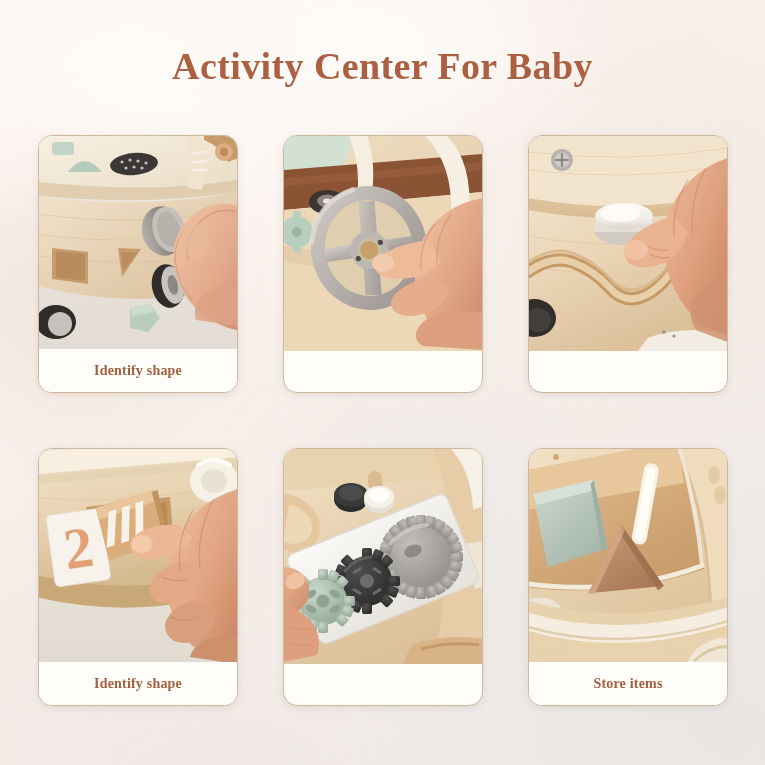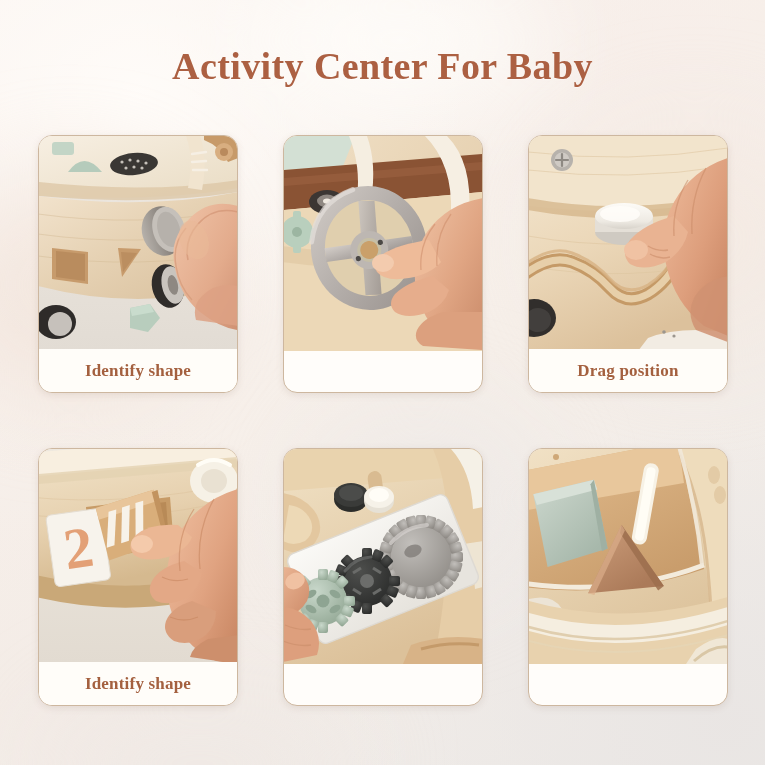--- a/index.html
+++ b/index.html
@@ -94,21 +94,21 @@
     width: 100%;
     height: 43px;
     background: #fffdf9;
     display: flex;
     align-items: center;
     justify-content: center;
   }
   .caption span {
     font-family: "Liberation Serif", serif;
     font-weight: bold;
-    font-size: 17px;
+    font-size: 14px;
     color: #a4603f;
     letter-spacing: 0.2px;
   }
 </style>
 </head>
 <body>
 
 <div class="poster">
 
   <div class="bg-blob blob-a"></div>
@@ -367,23 +367,20 @@
           <ellipse cx="108" cy="114" rx="12" ry="10" fill="#f0c2a3"></ellipse>
 
           <g stroke="#c98a67" stroke-width="1.4" fill="none" opacity="0.55">
             <path d="M160 44 Q144 70 146 100"></path>
             <path d="M178 32 Q162 62 164 98"></path>
             <path d="M120 110 Q130 116 140 114"></path>
             <path d="M122 118 Q132 124 142 121"></path>
           </g>
           <path d="M200 140 Q176 144 166 162 Q158 178 168 194 L200 206 Z" fill="#d09272" opacity="0.85"></path>
         </svg>
-      </div>
-      <div class="caption">
-        <span>Drag position</span>
       </div>
     </div>
 
     <div class="card">
       <div class="photo">
         <svg viewBox="0 0 200 215" preserveAspectRatio="xMidYMid slice">
           <defs>
             <linearGradient id="c4wood" x1="0" y1="0" x2="0.3" y2="1">
               <stop offset="0%" stop-color="#f3e6cd"></stop>
                 <stop offset="60%" stop-color="#e6d0ae"></stop>
@@ -688,16 +685,19 @@
 
           <path d="M-6 150 Q90 180 200 148 L200 215 L-6 215 Z" fill="#e8d2ae"></path>
           <path d="M-6 162 Q90 192 200 158 L200 176 Q90 210 -6 180 Z" fill="#f5eee0"></path>
           <path d="M-6 176 Q90 206 200 172" fill="none" stroke="#dcc8a4" stroke-width="2.5" opacity="0.85"></path>
           <path d="M-6 190 Q90 218 200 186" fill="none" stroke="#e6d6b6" stroke-width="2" opacity="0.7"></path>
 
           <path d="M168 200 Q188 186 200 190 L200 215 L158 215 Z" fill="#f0e7d6"></path>
           <path d="M166 212 Q184 196 200 198" fill="none" stroke="#d9c7a6" stroke-width="3"></path>
         </svg>
       </div>
+      <div class="caption">
+        <span>Store items</span>
+      </div>
     </div>
 
   </div>
 </div>
 
 </body></html>

